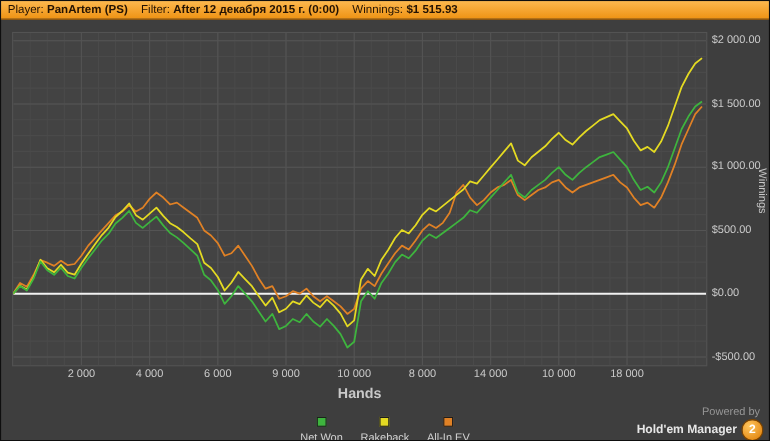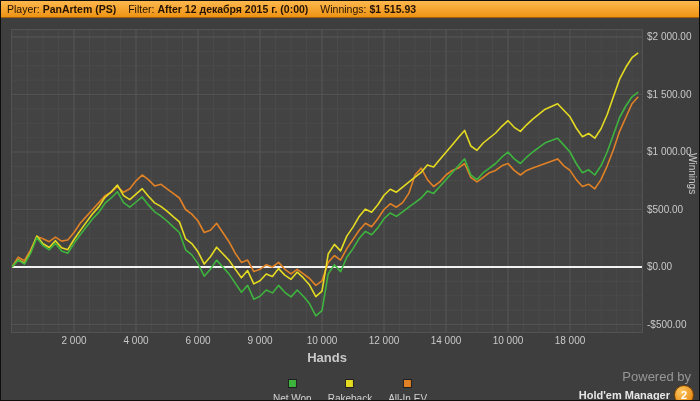--- a/index.html
+++ b/index.html
@@ -31,21 +31,21 @@
     position:absolute;right:1px;top:152px;writing-mode:vertical-rl;
     color:#c9c9c9;font-size:10px;
   }
   .legend{
     position:absolute;left:50%;top:378px;transform:translateX(-50%);
     display:flex;gap:16px;align-items:center;
   }
   .legend-item{display:flex;align-items:center;gap:5px;color:#d2d2d2;font-size:10px;flex-direction:column;}
   .swatch{width:9px;height:9px;border:1px solid #1e1e1e;box-sizing:border-box;}
   .powered{position:absolute;right:5px;top:368px;text-align:right;}
-  .pb-top{color:#979797;font-size:13px;margin:0 3px 1px 0;}
+  .pb-top{color:#979797;font-size:10px;margin:0 3px 1px 0;}
   .pb-brand{display:flex;align-items:center;justify-content:flex-end;gap:4px;color:#e6e6e6;font-size:11px;font-weight:bold;}
   .badge{
     display:inline-flex;width:18px;height:18px;border-radius:50%;
     background:radial-gradient(circle at 35% 30%, #ffc65e, #dd7a02);
     border:1px solid #7a4300;color:#fff;font-size:11px;font-weight:bold;
     align-items:center;justify-content:center;
   }
 </style>
 </head>
 <body>
@@ -138,21 +138,21 @@
       <polyline points="0.0,237.0 6.2,229.8 12.4,233.3 18.6,222.1 24.8,206.1 31.0,213.8 37.2,217.5 43.4,210.7 49.6,217.8 55.8,219.7 62.0,209.5 68.2,200.6 74.4,192.1 80.6,183.7 86.8,176.9 93.0,167.3 99.2,161.8 105.4,155.0 111.6,165.6 117.8,169.7 124.0,164.2 130.2,158.7 136.4,166.3 142.6,172.9 148.8,176.4 155.0,181.2 161.2,186.7 167.4,191.9 173.6,208.8 179.8,213.6 186.0,221.8 192.2,234.1 198.4,226.8 204.6,217.2 210.8,223.7 217.0,230.2 223.2,239.1 229.4,247.8 235.6,240.6 241.8,253.9 248.0,250.7 254.2,244.0 260.4,246.5 266.6,238.6 272.8,245.1 279.0,249.3 285.2,242.1 291.4,247.9 297.6,255.1 303.8,266.7 310.0,261.2 316.2,224.0 322.4,214.4 328.6,220.9 334.8,206.1 341.0,197.1 347.2,186.4 353.4,179.1 359.6,182.2 365.8,174.8 372.0,165.3 378.2,159.2 384.4,162.2 390.6,157.2 396.8,152.2 403.0,147.2 409.2,142.3 415.4,134.9 421.6,136.9 427.8,129.5 434.0,122.2 440.2,115.0 446.4,107.6 452.6,100.4 458.8,116.0 465.0,120.3 471.2,113.0 477.4,108.0 483.6,103.0 489.8,96.3 496.0,90.7 502.2,97.3 508.4,101.4 514.6,94.8 520.8,89.1 527.0,84.2 533.2,79.2 539.4,76.5 545.6,73.8 551.8,80.3 558.0,86.8 564.2,98.0 570.4,106.7 576.6,103.5 582.8,108.2 589.0,98.7 595.2,84.5 601.4,66.8 607.6,49.2 613.8,37.3 620.0,27.7 626.2,22.8" fill="none" stroke="#e4da22" stroke-width="1.6" stroke-linejoin="round"></polyline>
       <polyline points="0.0,237.0 6.2,230.1 12.4,234.1 18.6,223.2 24.8,207.7 31.0,215.7 37.2,219.8 43.4,213.4 49.6,220.9 55.8,223.2 62.0,213.4 68.2,204.8 74.4,196.8 80.6,188.7 86.8,182.4 93.0,173.2 99.2,168.0 105.4,161.7 111.6,172.6 117.8,177.2 124.0,172.0 130.2,166.9 136.4,174.9 142.6,181.8 148.8,185.8 155.0,191.0 161.2,196.8 167.4,202.5 173.6,219.8 179.8,224.9 186.0,233.6 192.2,246.2 198.4,239.3 204.6,230.1 210.8,237.0 217.0,243.9 223.2,253.1 229.4,262.3 235.6,255.4 241.8,269.2 248.0,266.3 254.2,260.0 260.4,262.9 266.6,255.4 272.8,262.3 279.0,266.9 285.2,260.0 291.4,266.3 297.6,273.8 303.8,285.9 310.0,280.7 316.2,243.9 322.4,234.7 328.6,241.6 334.8,227.2 341.0,218.6 347.2,208.3 353.4,201.4 359.6,204.8 365.8,197.9 372.0,188.7 378.2,183.0 384.4,186.4 390.6,181.8 396.8,177.2 403.0,172.6 409.2,168.0 415.4,161.1 421.6,163.4 427.8,156.5 434.0,149.6 440.2,142.7 446.4,135.8 452.6,128.9 458.8,145.0 465.0,149.6 471.2,142.7 477.4,138.1 483.6,133.5 489.8,127.2 496.0,122.0 502.2,128.9 508.4,133.5 514.6,127.2 520.8,122.0 527.0,117.4 533.2,112.8 539.4,110.5 545.6,108.2 551.8,115.1 558.0,122.0 564.2,133.5 570.4,142.7 576.6,139.8 582.8,145.0 589.0,135.8 595.2,122.0 601.4,104.8 607.6,87.5 613.8,76.0 620.0,66.8 626.2,62.2" fill="none" stroke="#3eb43e" stroke-width="1.6" stroke-linejoin="round"></polyline>
     </svg>
 
   <div class="overlay" id="ticks">
       <span class="xt" style="left: 73.0018px; top: 334px;">2 000</span>
       <span class="xt" style="left: 135.004px; top: 334px;">4 000</span>
       <span class="xt" style="left: 197.005px; top: 334px;">6 000</span>
       <span class="xt" style="left: 259.007px; top: 334px;">9 000</span>
       <span class="xt" style="left: 321.009px; top: 334px;">10 000</span>
-      <span class="xt" style="left: 383.011px; top: 334px;">12 000</span>
+      <span class="xt" style="left: 383.011px; top: 334px;">8 000</span>
       <span class="xt" style="left: 445.012px; top: 334px;">14 000</span>
       <span class="xt" style="left: 507.014px; top: 334px;">10 000</span>
       <span class="xt" style="left: 569.016px; top: 334px;">18 000</span>
       <span style="left: 646px; top: 30.0152px;">$2 000.00</span>
       <span style="left: 646px; top: 87.5171px;">$1 500.00</span>
       <span style="left: 646px; top: 145.019px;">$1 000.00</span>
       <span style="left: 646px; top: 202.521px;">$500.00</span>
       <span style="left: 646px; top: 260.023px;">$0.00</span>
       <span style="left: 646px; top: 317.525px;">-$500.00</span>
     </div>

